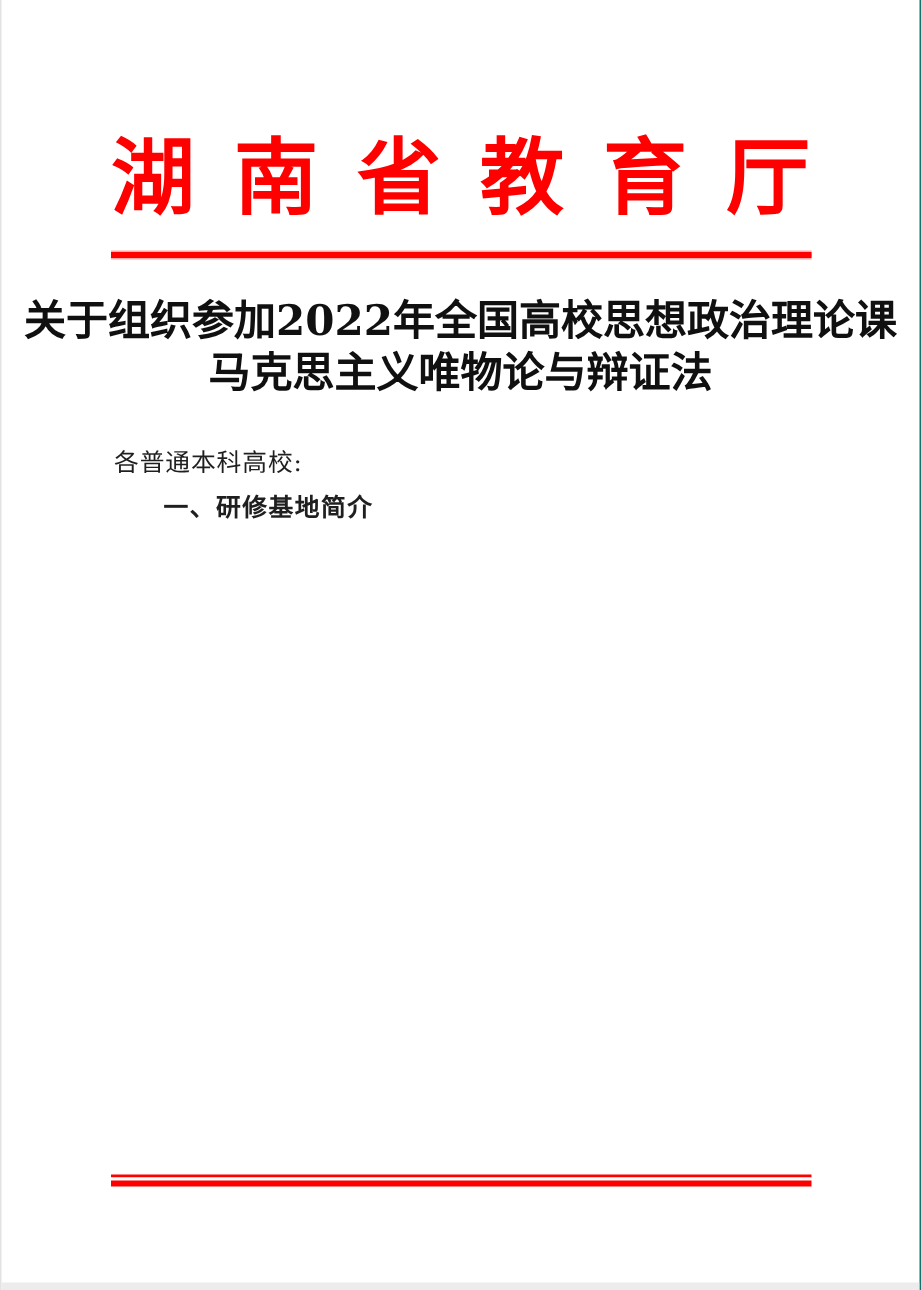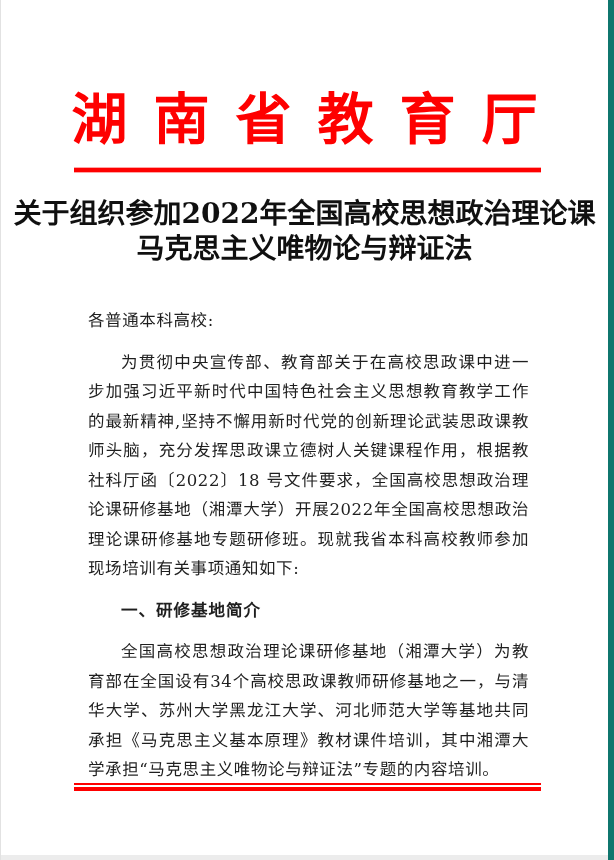--- a/index.html
+++ b/index.html
@@ -8,21 +8,21 @@
     background: #ffffff;
   }
   .page {
     position: relative;
     width: 614px;
     height: 860px;
     background: #ffffff;
     overflow: hidden;
     box-sizing: border-box;
     border-left: 1px solid #e2e2e2;
-    border-right: 6px solid #0f766e;
+    border-right: 1px solid #0f766e;
     font-family: "DejaVu Serif", "Liberation Serif", serif;
   }
   .page-bottom-edge {
     position: absolute;
     left: 0; right: 0; bottom: 0;
     height: 5px;
     background: #ececec;
   }
   
   .agency {
@@ -71,21 +71,21 @@
     top: 294px;
     left: 75px;
     width: 465px;
     color: #1f1f1f;
     font-size: 16.5px;
     line-height: 29.5px;
     text-align: justify;
     letter-spacing: 0.6px;
   }
   .body-text p {
-    margin: 12px;
+    margin: 0;
     padding: 0;
   }
   .salutation { text-indent: 0; }
   .para { text-indent: 2em; }
   .heading {
     text-indent: 2em;
     font-weight: bold;
     font-family: Liberation Serif, serif;
     letter-spacing: 1px;
   }
@@ -118,23 +118,21 @@
 
   <div class="rule-top"></div>
 
   <h1 class="doc-title">
     <span class="tl">关于组织参加2022年全国高校思想政治理论课</span>
     <span class="tl">马克思主义唯物论与辩证法</span>
   </h1>
 
   <div class="body-text">
     <p class="salutation">各普通本科高校:</p>
-    <p class="para">为贯彻中央宣传部、教育部关于在高校思政课中进一步加强习近平新时代中国特色社会主义思想教育教学工作的最新精神,坚持不懈用新时代党的创新理论武装思政课教师头脑，充分发挥思政课立德树人关键课程作用，根据教社科厅函〔2022〕18 号文件要求，全国高校思想政治理论课研修基地（湘潭大学）开展2022年全国高校思想政治理论课研修基地专题研修班。现就我省本科高校教师参加现场培训有关事项通知如下:</p>
     <p class="heading">一、研修基地简介</p>
-    <p class="para">全国高校思想政治理论课研修基地（湘潭大学）为教育部在全国设有34个高校思政课教师研修基地之一，与清华大学、苏州大学黑龙江大学、河北师范大学等基地共同承担《马克思主义基本原理》教材课件培训，其中湘潭大学承担“马克思主义唯物论与辩证法”专题的内容培训。</p>
   </div>
 
   <div class="rule-bottom">
     <div class="thin"></div>
     <div class="gap"></div>
     <div class="thick"></div>
   </div>
 
   <div class="page-bottom-edge"></div>
 

